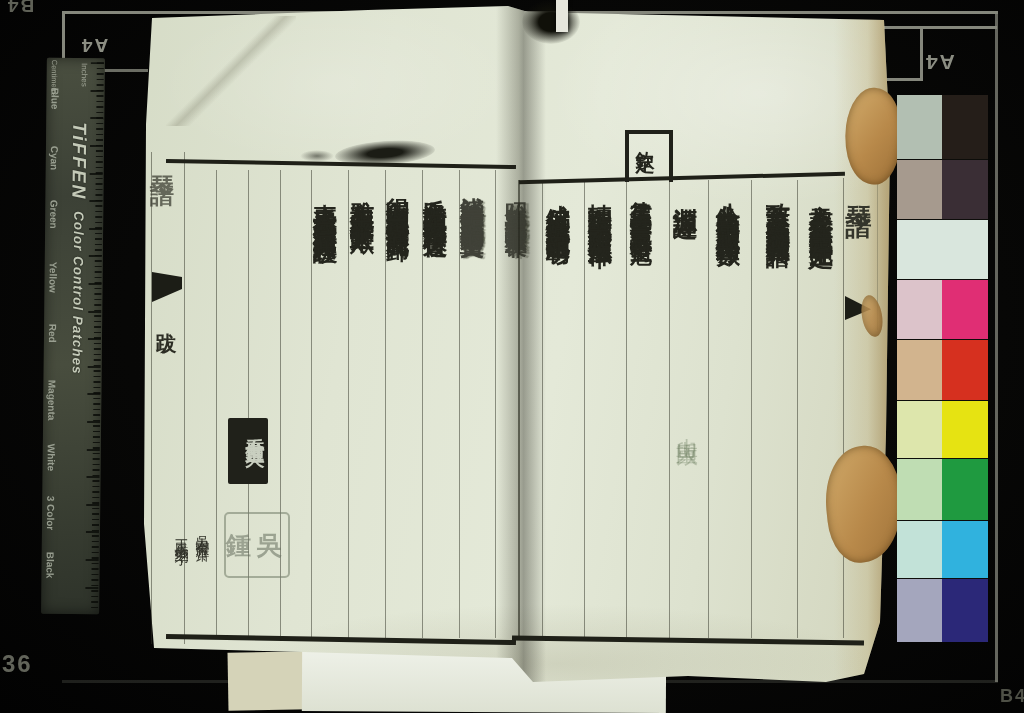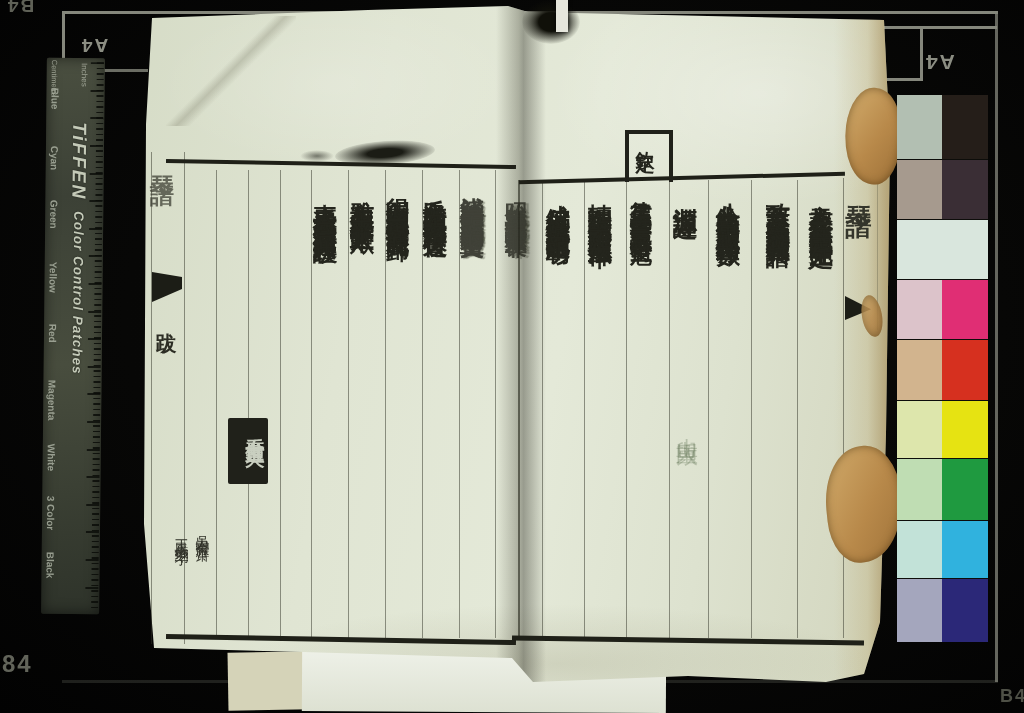--- a/index.html
+++ b/index.html
@@ -74,21 +74,21 @@
   <div class="frameline" style="left:68px;top:69px;width:80px;height:3px;opacity:.8;"></div>
   <div class="frameline" style="left:995px;top:11px;width:3px;height:671px;opacity:.75;"></div>
   <div class="frameline" style="left:878px;top:26px;width:119px;height:3px;"></div>
   <div class="frameline" style="left:920px;top:26px;width:3px;height:55px;"></div>
   <div class="frameline" style="left:868px;top:78px;width:55px;height:3px;"></div>
   <div class="frameline" style="left:62px;top:680px;width:936px;height:3px;opacity:.22;"></div>
 
   <div class="mark rot180" style="left:6px;top:-6px;font-size:19px;color:#5f6157;">B4</div>
   <div class="mark rot180" style="left:80px;top:34px;font-size:19px;">A4</div>
   <div class="mark rot180" style="left:924px;top:50px;font-size:21px;">A4</div>
-  <div class="mark" style="left:2px;top:650px;font-size:24px;color:#62645a;">84</div>
+  <div class="mark" style="left:2px;top:650px;font-size:24px;color:#62645a;">36</div>
   <div class="mark" style="left:1000px;top:686px;font-size:18px;color:#4e5046;">B4</div>
 
   <div id="ruler">
     <div class="tickminor"></div>
     <div class="tickmajor"></div>
     <div class="slabel" style="right:16px;top:5px;">Inches</div>
     <div class="slabel" style="left:3px;top:2px;font-size:7.5px;">Centimetre</div>
     <div class="rbrand">
       <span class="b1">TiFFEN</span>
       <span class="b2">Color Control Patches</span>
@@ -131,20 +131,21 @@
   <div class="fishtail" style="left:152px;top:272px;width:30px;height:34px;clip-path:polygon(0 0,100% 15%,100% 50%,0 88%);"></div>
   <div class="vcol" style="left:156px;top:316px;font-size:21px;color:#2c2d24;">跋</div>
 
   <div class="vcol" style="left:460px;top:178px;height:458px;opacity:.85;text-shadow:2px 1px 1px rgba(40,42,30,.35);">淺鮮往者鐘君需次都門會與錦堂交習</div>
   <div class="vcol" style="left:423px;top:180px;height:458px;">氏各譜數曲知吳先生今預校讐之役</div>
   <div class="vcol" style="left:387px;top:180px;height:460px;font-size:23px;">得聞大樂源流絲音正變古操新聲剙几歸</div>
   <div class="vcol" style="left:350px;top:182px;height:458px;">雅有如此者豈非生平之大幸歟</div>
   <div class="vcol" style="left:313px;top:184px;height:458px;">嘉慶壬戌春分後八日滬瀆喬鍾吳謹跋</div>
 
   <div class="sealblack" style="left:228px;top:418px;width:34px;height:58px;">喬世鍾吳</div>
+  <div class="seallight" style="left:224px;top:512px;width:62px;height:62px;">鍾吳</div>
 
   <div class="vcol" style="left:196px;top:524px;height:116px;font-size:14px;letter-spacing:3px;font-weight:normal;color:#2e2f26;">吳中有耀齋</div>
   <div class="vcol" style="left:175px;top:528px;height:116px;font-size:14px;letter-spacing:3px;font-weight:normal;color:#2e2f26;">王鳳儀刻字</div>
 
   <div class="rule" style="left:518px;top:180px;height:458px;width:2px;background:rgba(38,40,28,.6);"></div>
   <div class="rule" style="left:542px;top:180px;height:458px;"></div>
   <div class="rule" style="left:584px;top:180px;height:458px;"></div>
   <div class="rule" style="left:626px;top:180px;height:458px;"></div>
   <div class="rule" style="left:669px;top:180px;height:458px;"></div>
   <div class="rule" style="left:708px;top:180px;height:458px;"></div>

